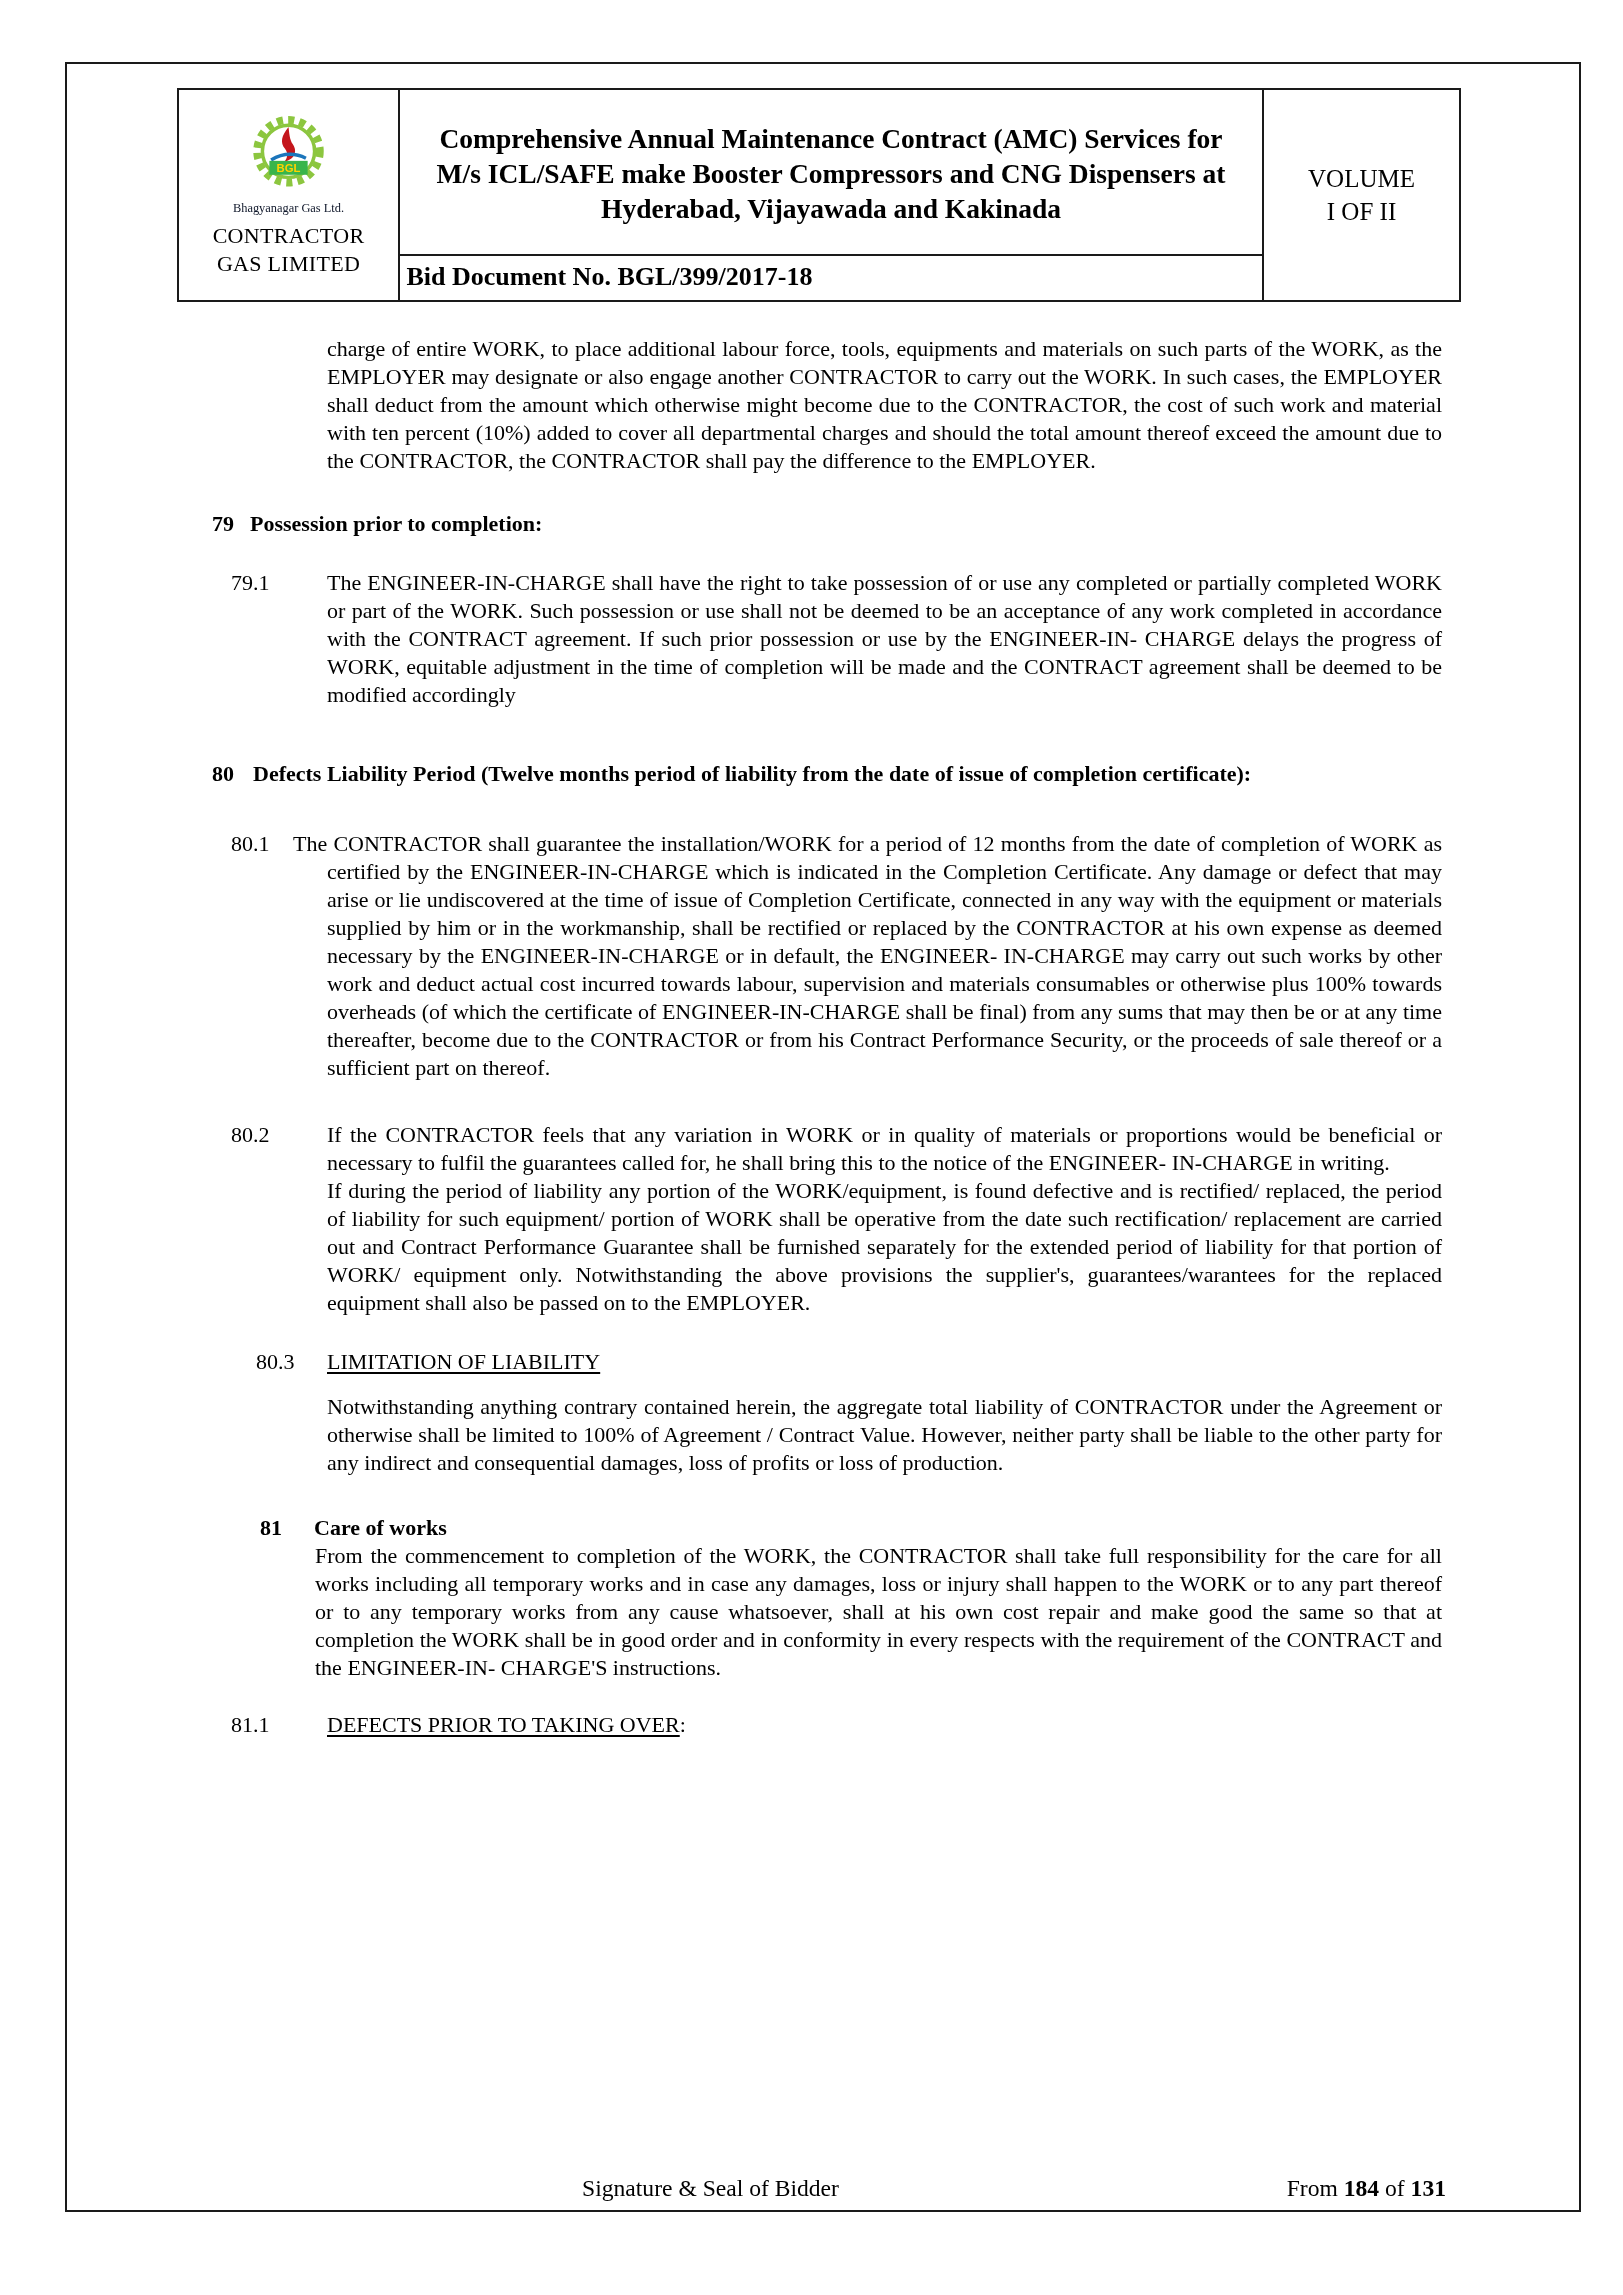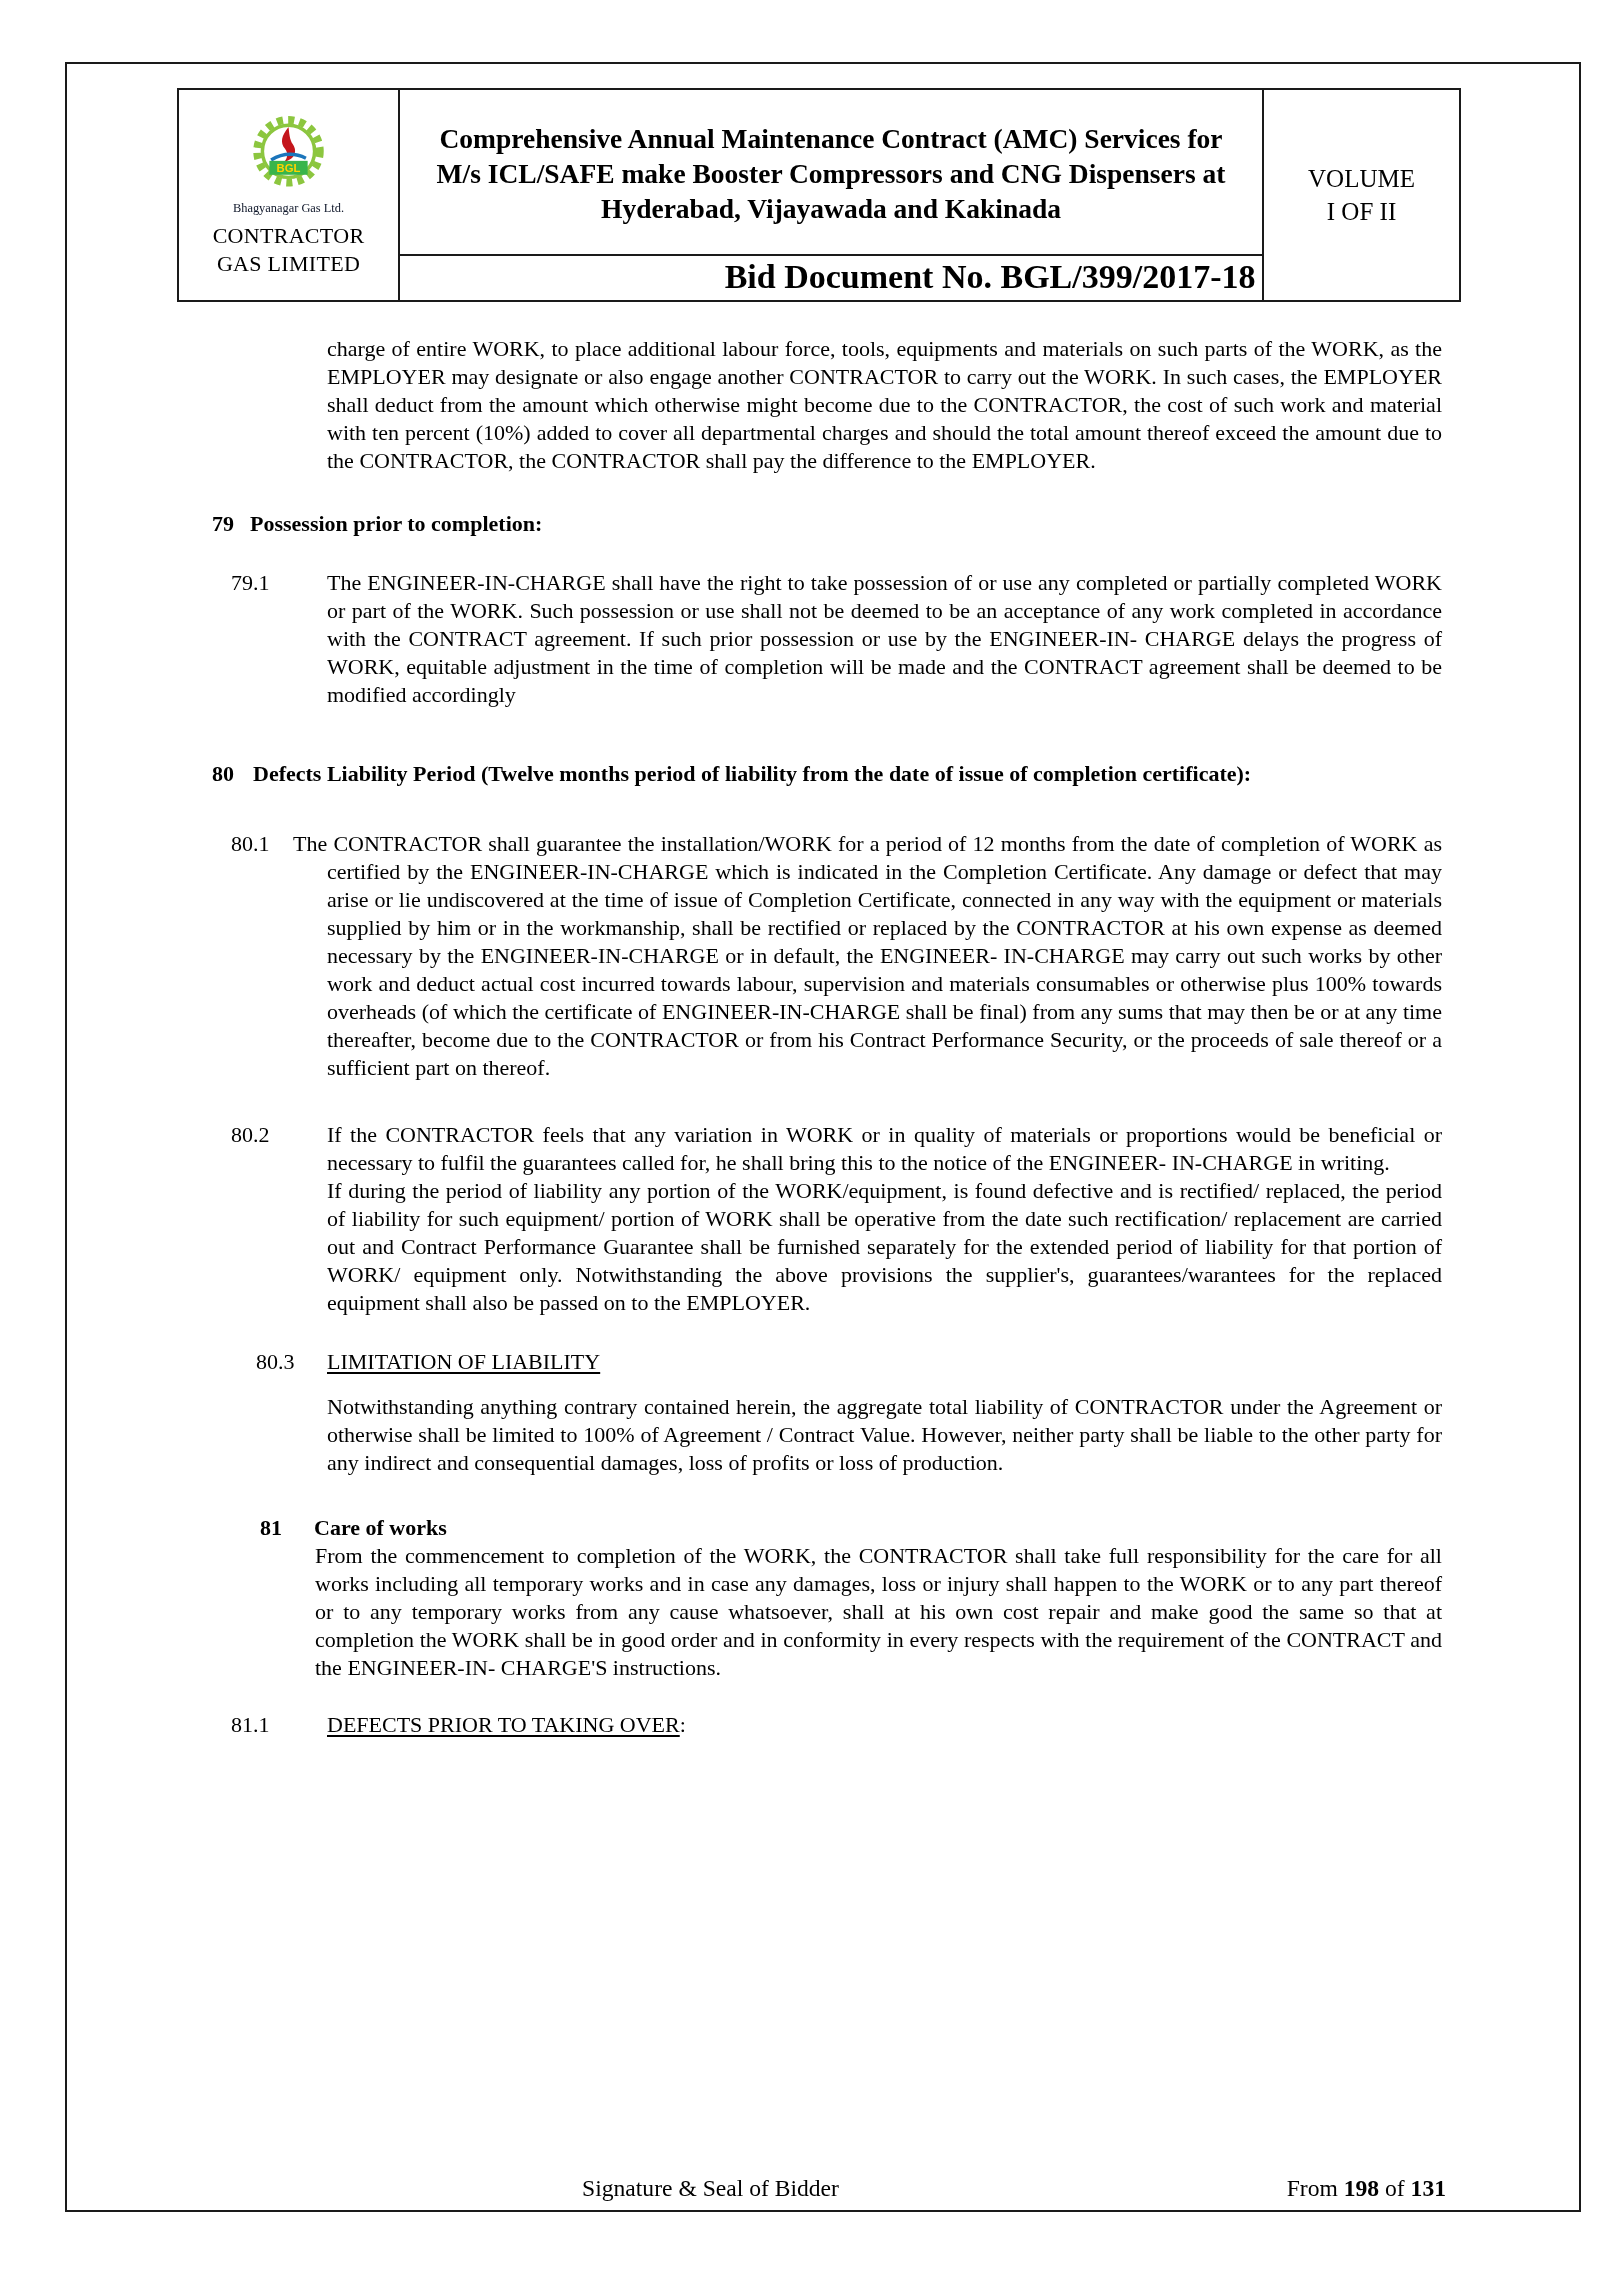--- a/index.html
+++ b/index.html
@@ -47,23 +47,23 @@
   .title-main {
     flex: 1;
     display: flex; align-items: center; justify-content: center;
     text-align: center;
     font-weight: bold;
     font-size: 27.5px; line-height: 35px;
     padding: 9.2px 29px 6.5px 29px;
   }
   .bid-row {
     border-top: 2px solid #1a1a1a;
-    text-align: right;
+    text-align: left;
     font-weight: bold;
-    font-size: 34px; line-height: 31px;
+    font-size: 26px; line-height: 31px;
     padding: 5.2px 6.5px 7.9px 6.5px;
   }
   .cell-volume {
     flex: 1;
     display: flex; flex-direction: column;
     align-items: center; justify-content: center;
     font-size: 25px; line-height: 33px;
   }
 
   
@@ -186,17 +186,17 @@
   <div class="hang" style="margin-top:29px">
     <span class="num">81.1</span><span class="u">DEFECTS PRIOR TO TAKING OVER</span><span>:</span>
   </div>
 
 </div>
 
 <div class="footer-signature">Signature &amp; Seal of Bidder</div>
 
 <div class="footer-page">
   <span>From</span>
-  <b>198</b>
+  <b>184</b>
   <span>of</span>
   <b>131</b>
 </div>
 
 
 </body></html>

